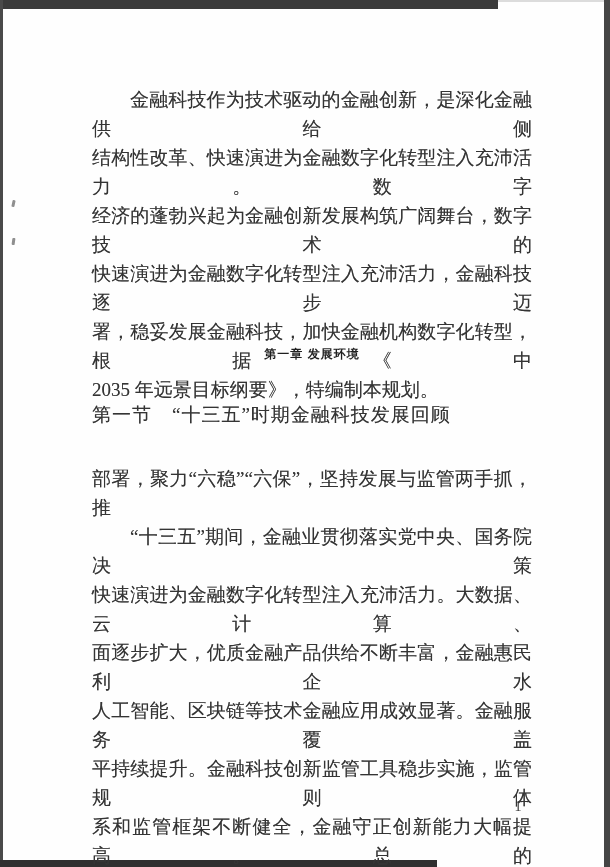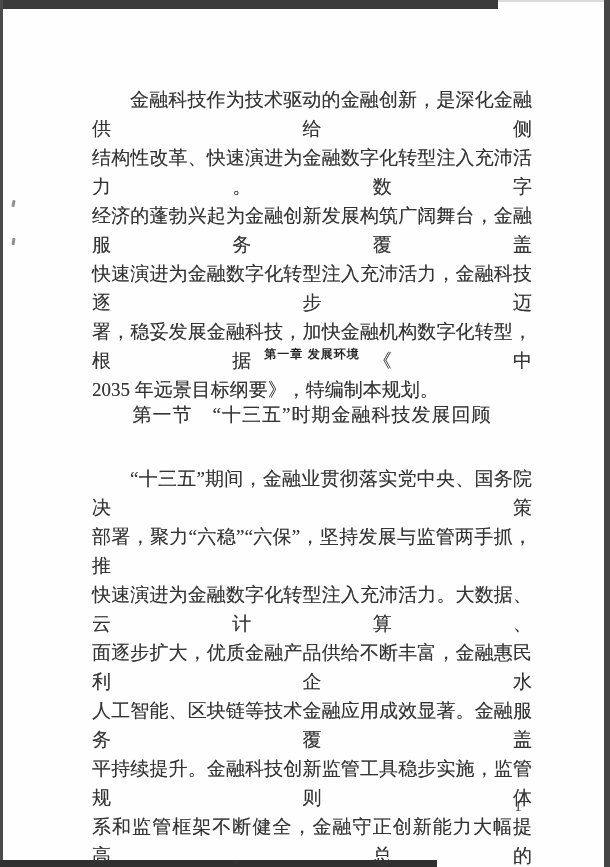--- a/index.html
+++ b/index.html
@@ -62,21 +62,21 @@
     font-size: 12px;
     letter-spacing: 1px;
     color: var(--heading-ink);
   }
   .section-heading {
     position: absolute;
     top: 402px;
     left: 92px;
     width: 440px;
     margin: 0;
-    text-align: center;
+    text-align: left;
     font-family: "Liberation Serif", "DejaVu Serif", serif;
     font-weight: normal;
     font-size: 19px;
     letter-spacing: 1px;
     color: var(--ink);
     text-shadow: 0 0 0.6px rgba(70,70,70,0.55);
   }
   
   .page-number {
     position: absolute;
@@ -97,33 +97,33 @@
   <div class="edge edge-top"></div>
   <div class="edge edge-left"></div>
   <div class="edge edge-right"></div>
   <div class="edge edge-bottom"></div>
   <div class="artifact artifact-1"></div>
   <div class="artifact artifact-2"></div>
 
   <div class="para para-intro">
       <div class="line first-indent">金融科技作为技术驱动的金融创新，是深化金融供给侧</div>
       <div class="line">结构性改革、快速演进为金融数字化转型注入充沛活力。数字</div>
-      <div class="line">经济的蓬勃兴起为金融创新发展构筑广阔舞台，金融服务覆盖</div>
+      <div class="line">经济的蓬勃兴起为金融创新发展构筑广阔舞台，数字技术的</div>
       <div class="line">快速演进为金融数字化转型注入充沛活力，金融科技逐步迈</div>
       <div class="line">署，稳妥发展金融科技，加快金融机构数字化转型，根据《中</div>
       <div class="line align-left-last">2035 年远景目标纲要》，特编制本规划。</div>
     </div>
 
   <h1 class="chapter-heading">第一章 发展环境</h1>
 
   <h2 class="section-heading">第一节　“十三五”时期金融科技发展回顾</h2>
 
   <div class="para para-review">
+      <div class="line">部署，聚力“六稳”“六保”，坚持发展与监管两手抓，推</div>
       <div class="line first-indent">“十三五”期间，金融业贯彻落实党中央、国务院决策</div>
-      <div class="line">部署，聚力“六稳”“六保”，坚持发展与监管两手抓，推</div>
       <div class="line">快速演进为金融数字化转型注入充沛活力。大数据、云计算、</div>
       <div class="line">面逐步扩大，优质金融产品供给不断丰富，金融惠民利企水</div>
       <div class="line">人工智能、区块链等技术金融应用成效显著。金融服务覆盖</div>
       <div class="line">平持续提升。金融科技创新监管工具稳步实施，监管规则体</div>
       <div class="line">系和监管框架不断健全，金融守正创新能力大幅提高。总的</div>
     </div>
 
   <div class="page-number">1</div>
 
 </div>

